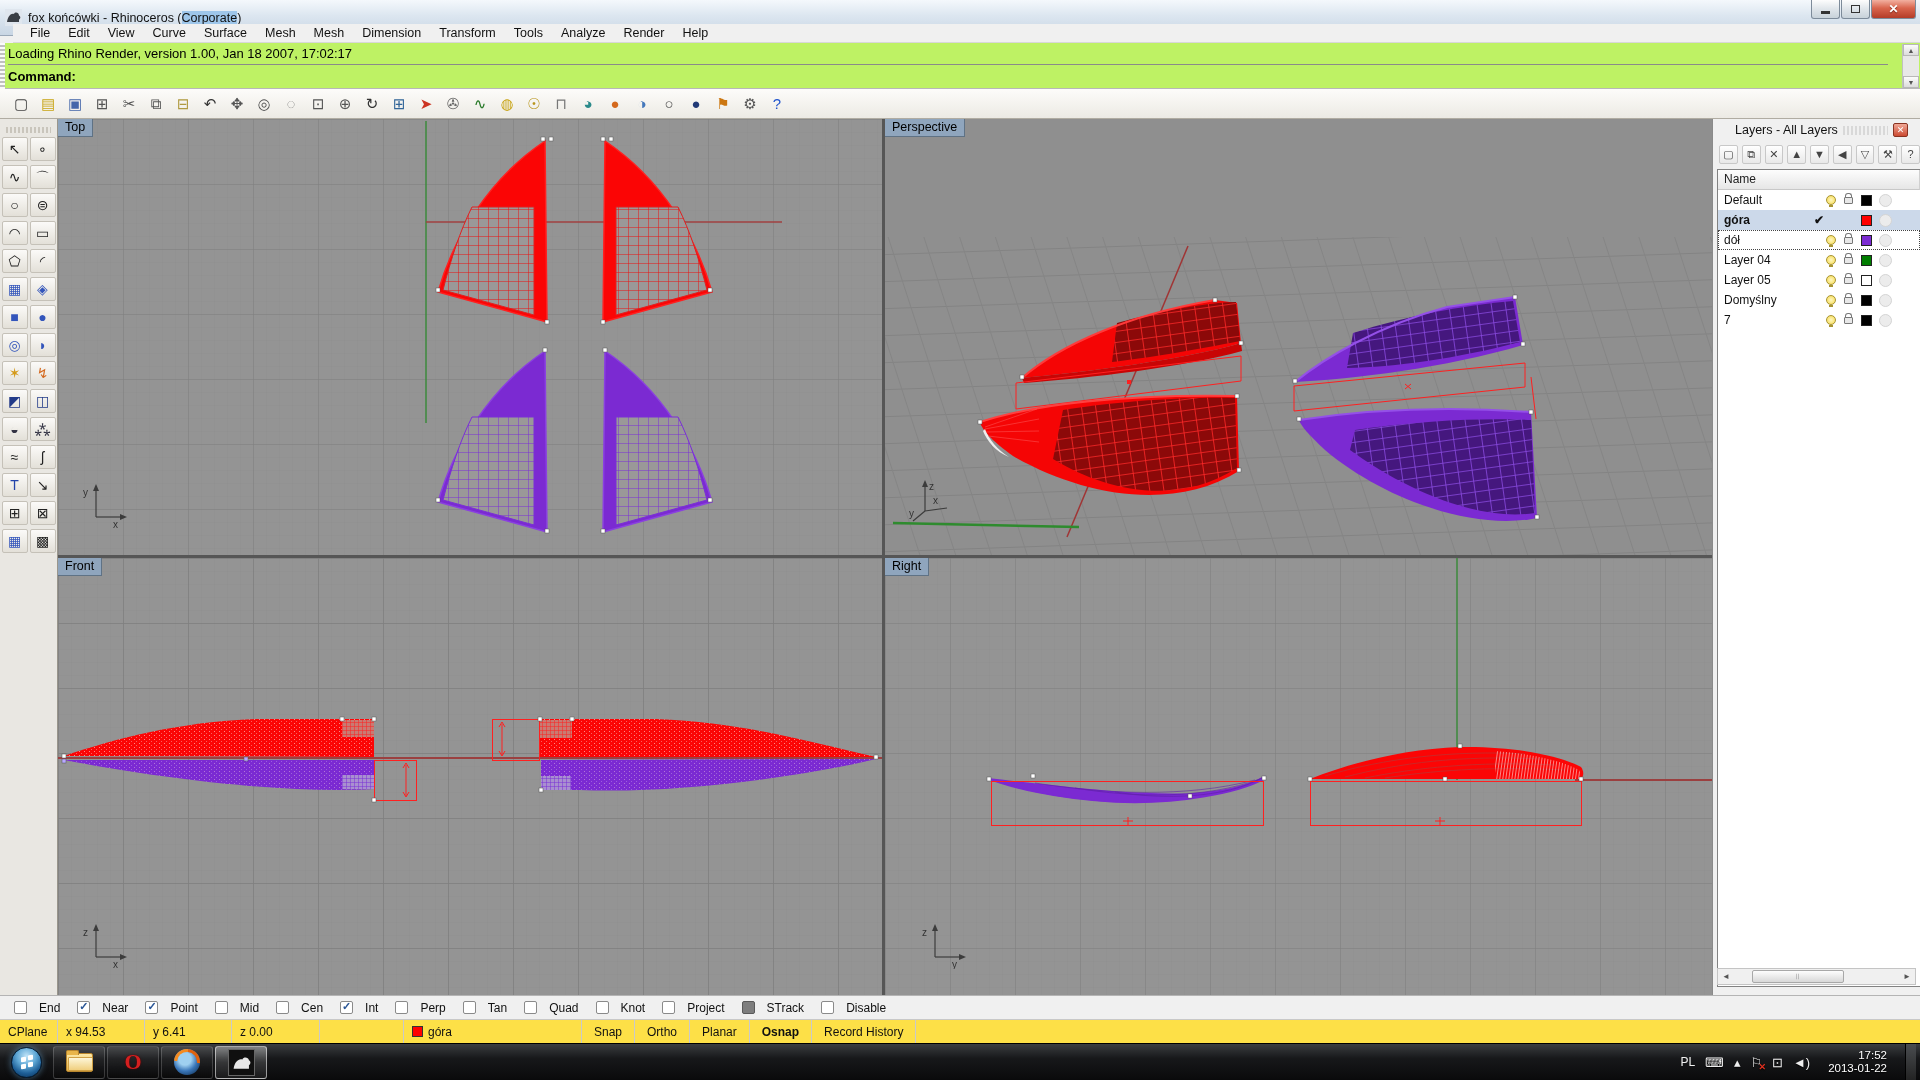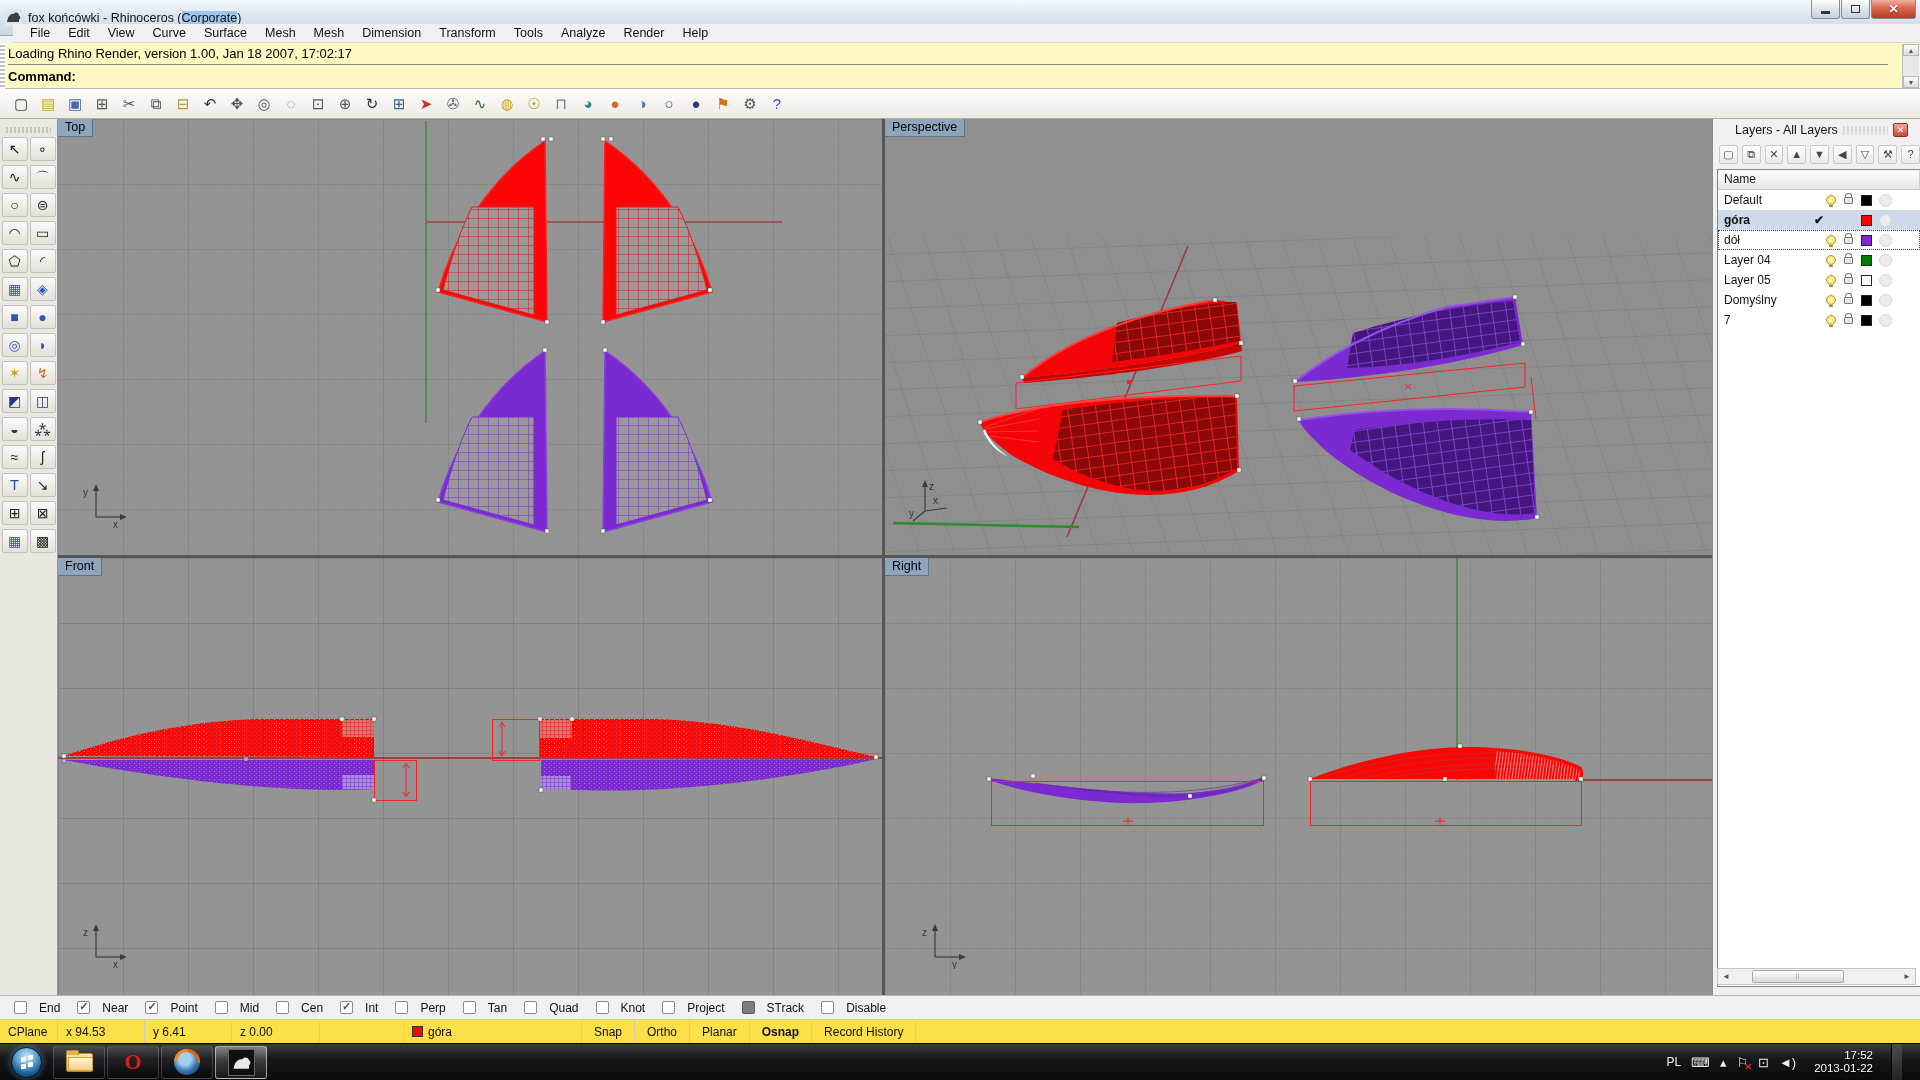--- a/index.html
+++ b/index.html
@@ -20,21 +20,21 @@
   .wbtn .maxgl { width:9px; height:8px; border:1.5px solid #333; }
   .wbtn.close { width:45px; background:linear-gradient(#f2b0a0,#d9654d 45%,#b43c28); }
   .wbtn.close span { color:#fff; font-size:12px; font-weight:bold; text-shadow:0 1px 1px #7a2014; }
 
   
   #menubar { position:absolute; left:13px; top:24px; width:1920px; height:19px; background:#f0f0f0;
     border-bottom:1px solid #d8d8d8; display:flex; align-items:center; padding-left:8px; }
   .menu-item { padding:0 9px; font-size:12.5px; line-height:18px; }
 
   
-  #cmdarea { position:absolute; left:0; top:43px; width:1920px; height:46px; background:#fef9c3; border-bottom:1px solid #b8b8b8; }
+  #cmdarea { position:absolute; left:0; top:43px; width:1920px; height:46px; background:#bef264; border-bottom:1px solid #b8b8b8; }
   #cmdarea .grip { position:absolute; left:0; top:0; width:5px; height:46px;
     background:repeating-linear-gradient(#fafafa 0 2px, #c0c0c0 2px 4px); }
   #cmd-history { position:absolute; left:8px; top:0; height:22px; line-height:22px; width:1880px; border-bottom:1px solid #8a8a8a; font-size:13px; color:#000; }
   #cmd-prompt { position:absolute; left:8px; top:23px; height:22px; line-height:22px; font-size:13px; font-weight:bold; color:#000; }
   #cmd-scroll { position:absolute; right:1px; top:1px; width:17px; height:44px; background:#e8e8e8; border-left:1px solid #c0c0c0; }
   #cmd-scroll span { display:block; width:100%; height:12px; font-size:7px; text-align:center; line-height:12px; color:#555;
     background:linear-gradient(#fcfcfc,#dcdcdc); border:1px solid #b8b8b8; }
   #cmd-scroll .dn { position:absolute; bottom:0; }
 
   
@@ -125,21 +125,21 @@
   .task-app.active { border-color:rgba(255,255,255,.55); background:linear-gradient(rgba(255,255,255,.38),rgba(255,255,255,.14) 50%, rgba(255,255,255,.06)); }
   .ico-folder { position:relative; width:27px; height:19px; background:linear-gradient(#fde9a8,#e8b54a); border:1px solid #b9872e; border-radius:2px; }
   .ico-folder::before { content:""; position:absolute; left:-1px; top:-4px; width:11px; height:4px; background:#e8b54a; border:1px solid #b9872e; border-bottom:none; border-radius:2px 2px 0 0; }
   .ico-folder::after { content:""; position:absolute; left:1px; bottom:0; width:23px; height:12px; background:linear-gradient(#fdf6d8,#f0cf7e); border:1px solid #cfa045; border-radius:1px; }
   .ico-opera { font-family:"Liberation Serif",serif; font-size:22px; font-weight:bold; color:#d41f1f; text-shadow:0 0 2px #5a0000; }
   .ico-firefox { position:relative; width:26px; height:26px; border-radius:50%;
     background:radial-gradient(circle at 42% 38%, #9fd0f0 0 28%, #3a76b8 55%, #1c4470 80%); overflow:hidden; }
   .ico-firefox::after { content:""; position:absolute; inset:-2px; border-radius:50%; border:5px solid transparent;
     border-top-color:#f58b1f; border-right-color:#e2630e; transform:rotate(-40deg); }
   .ico-rhino { width:27px; height:27px; background:#101010; border:1px solid #666; display:flex; align-items:center; justify-content:center; }
-  #tray { margin-left:auto; display:flex; align-items:center; gap:10px; padding-right:18px; color:#f0f0f0; }
+  #tray { margin-left:auto; display:flex; align-items:center; gap:10px; padding-right:4px; color:#f0f0f0; }
   #tray .tico { font-size:13px; color:#eee; text-shadow:0 1px 1px #000; position:relative; }
   #tray .tico.flag .xmark { position:absolute; right:-4px; bottom:-2px; color:#e03020; font-size:9px; font-weight:bold; }
   #clock { text-align:right; font-size:11.5px; line-height:13px; color:#fff; text-shadow:0 1px 1px #000; padding:0 8px; }
   #show-desktop { width:11px; height:37px; border-left:1px solid #000; background:linear-gradient(#4a4d50,#222); }
 
   .lang { font-size:12px; }
 </style>
 </head>
 <body>
 

